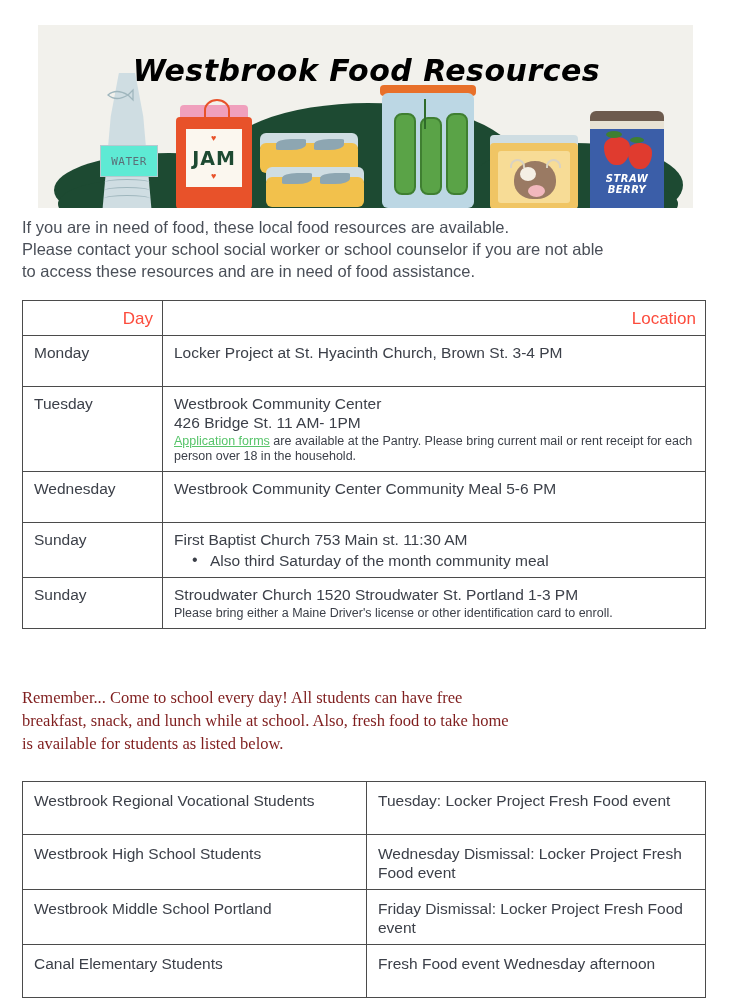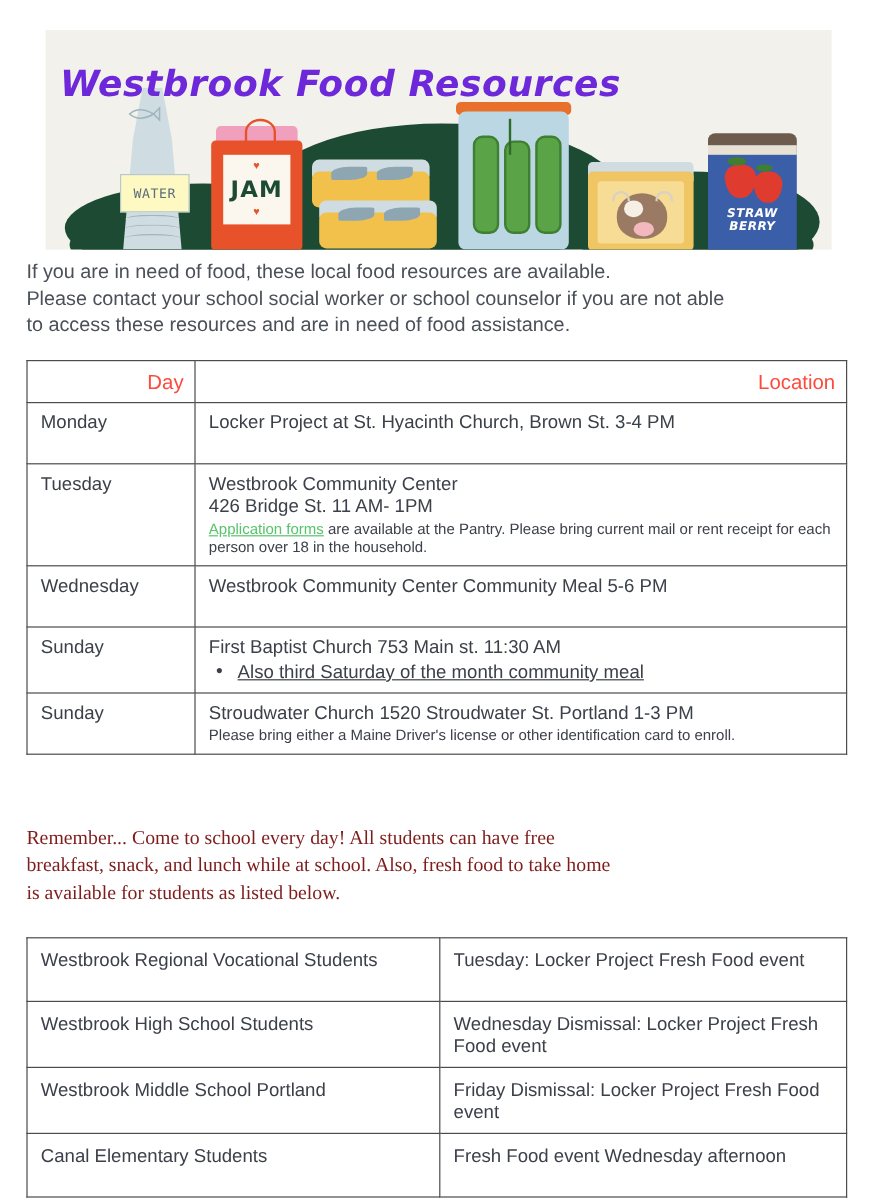--- a/index.html
+++ b/index.html
@@ -21,30 +21,30 @@
     position: absolute;
     left: 38px;
     top: 25px;
     width: 655px;
     height: 183px;
     background: #f2f1ec;
     overflow: hidden;
   }
   .hero-title {
     position: absolute;
-    left: 12px;
+    left: 1px;
     top: 28px;
     width: 100%;
-    text-align: left;
+    text-align: center;
     font-family: "DejaVu Sans", sans-serif;
     font-size: 30px;
     font-weight: bold;
     font-style: italic;
     letter-spacing: 0.5px;
-    color: #6d28d9;
+    color: #000000;
     z-index: 6;
   }
   .hero-hill {
     position: absolute;
     border-radius: 50%;
     background: #1d4a32;
   }
   .hill-main { left: 180px; top: 78px; width: 300px; height: 120px; }
   .hill-left { left: 16px; top: 128px; width: 230px; height: 74px; }
   .hill-right { left: 430px; top: 118px; width: 215px; height: 84px; }
@@ -58,21 +58,21 @@
   .item { position: absolute; z-index: 4; }
 
   
   .bottle {
     left: 60px; top: 48px; width: 58px; height: 135px;
     background: #cfdde2;
     clip-path: polygon(36% 0%, 64% 0%, 78% 32%, 92% 100%, 8% 100%, 22% 32%);
   }
   .bottle-label {
     position: absolute; left: 62px; top: 120px; width: 56px; height: 30px;
-    background: #fef9c3; border: 1.5px solid #b7c9cf; z-index: 5;
+    background: #5eead4; border: 1.5px solid #b7c9cf; z-index: 5;
     font-family: "DejaVu Sans Mono", monospace;
     font-size: 11px; letter-spacing: .5px; color: #5b6f78;
     display: flex; align-items: center; justify-content: center;
   }
   .bottle-wave {
     position: absolute; z-index: 5; border-top: 1.5px solid #9fb6bd;
     border-radius: 50%; height: 6px;
   }
   .bw1 { left: 66px; top: 154px; width: 46px; }
   .bw2 { left: 66px; top: 162px; width: 46px; }
@@ -263,23 +263,22 @@
     font-size: 12.5px;
     line-height: 15px;
     color: #3c4049;
     margin-top: 2px;
   }
   .link {
     color: #57c46a;
     text-decoration: underline;
   }
   .bullet-line {
-    margin: 2px 0 0 24px;
+    margin: 2px 0 0 36px;
     position: relative;
-    text-decoration: underline;
   }
   .bullet-line::before {
     content: "\2022";
     position: absolute;
     left: -18px;
     top: -1px;
     font-size: 16px;
     color: #3c4049;
   }
 

